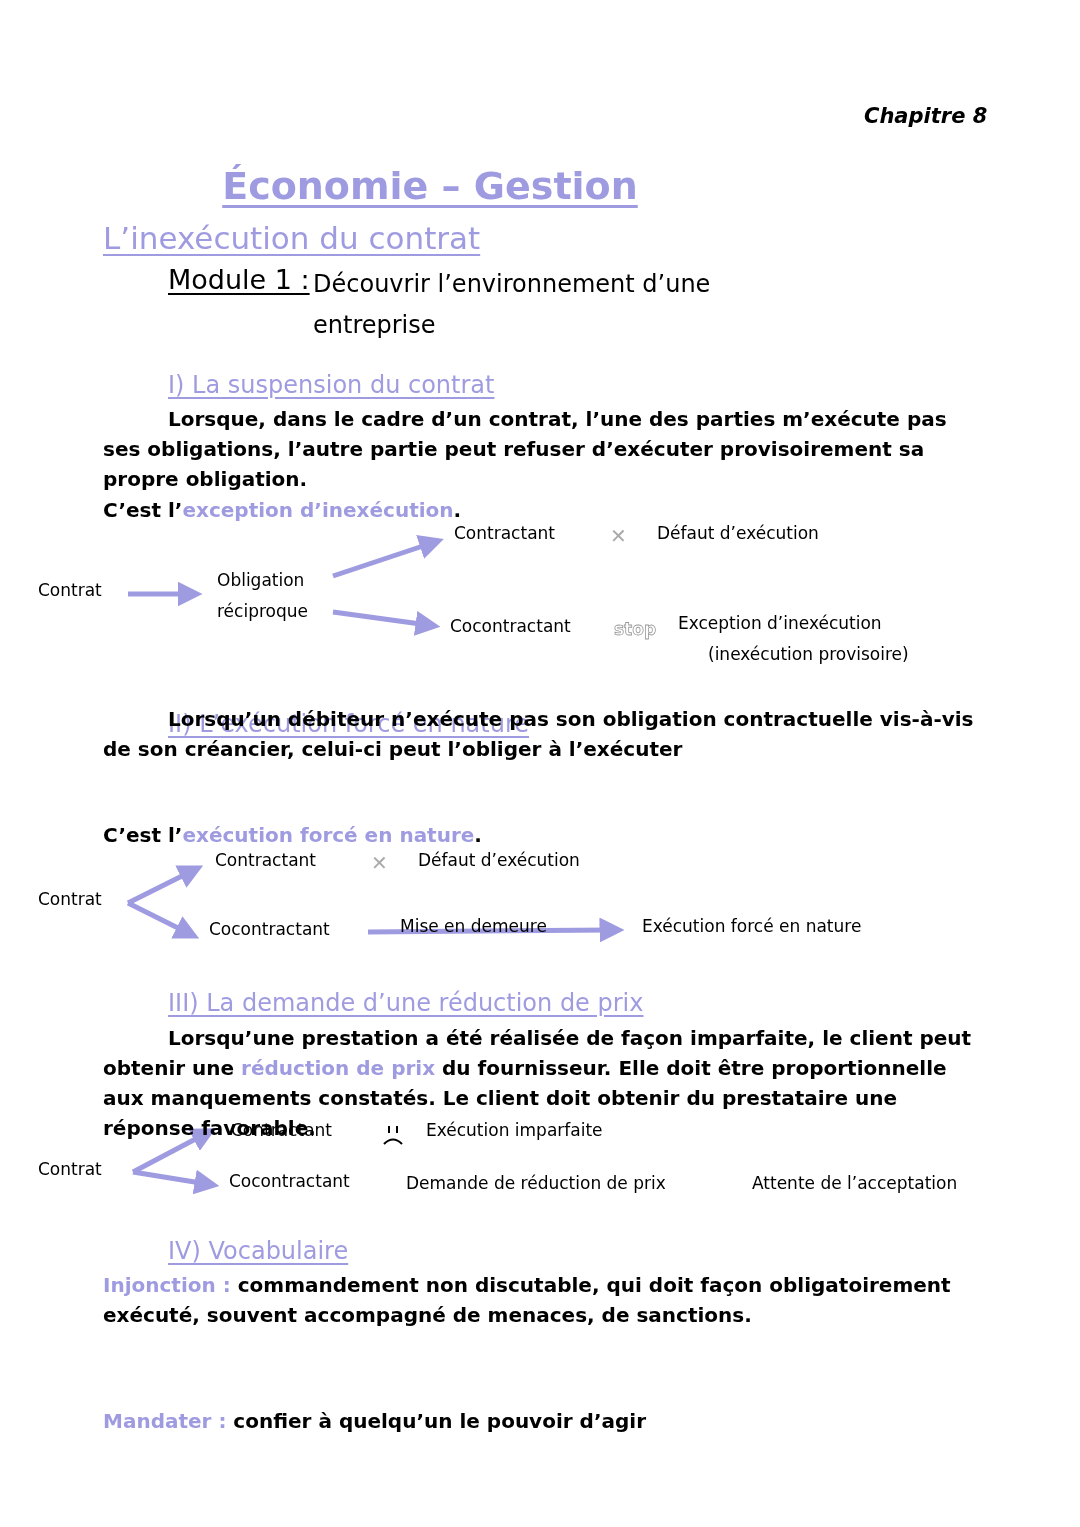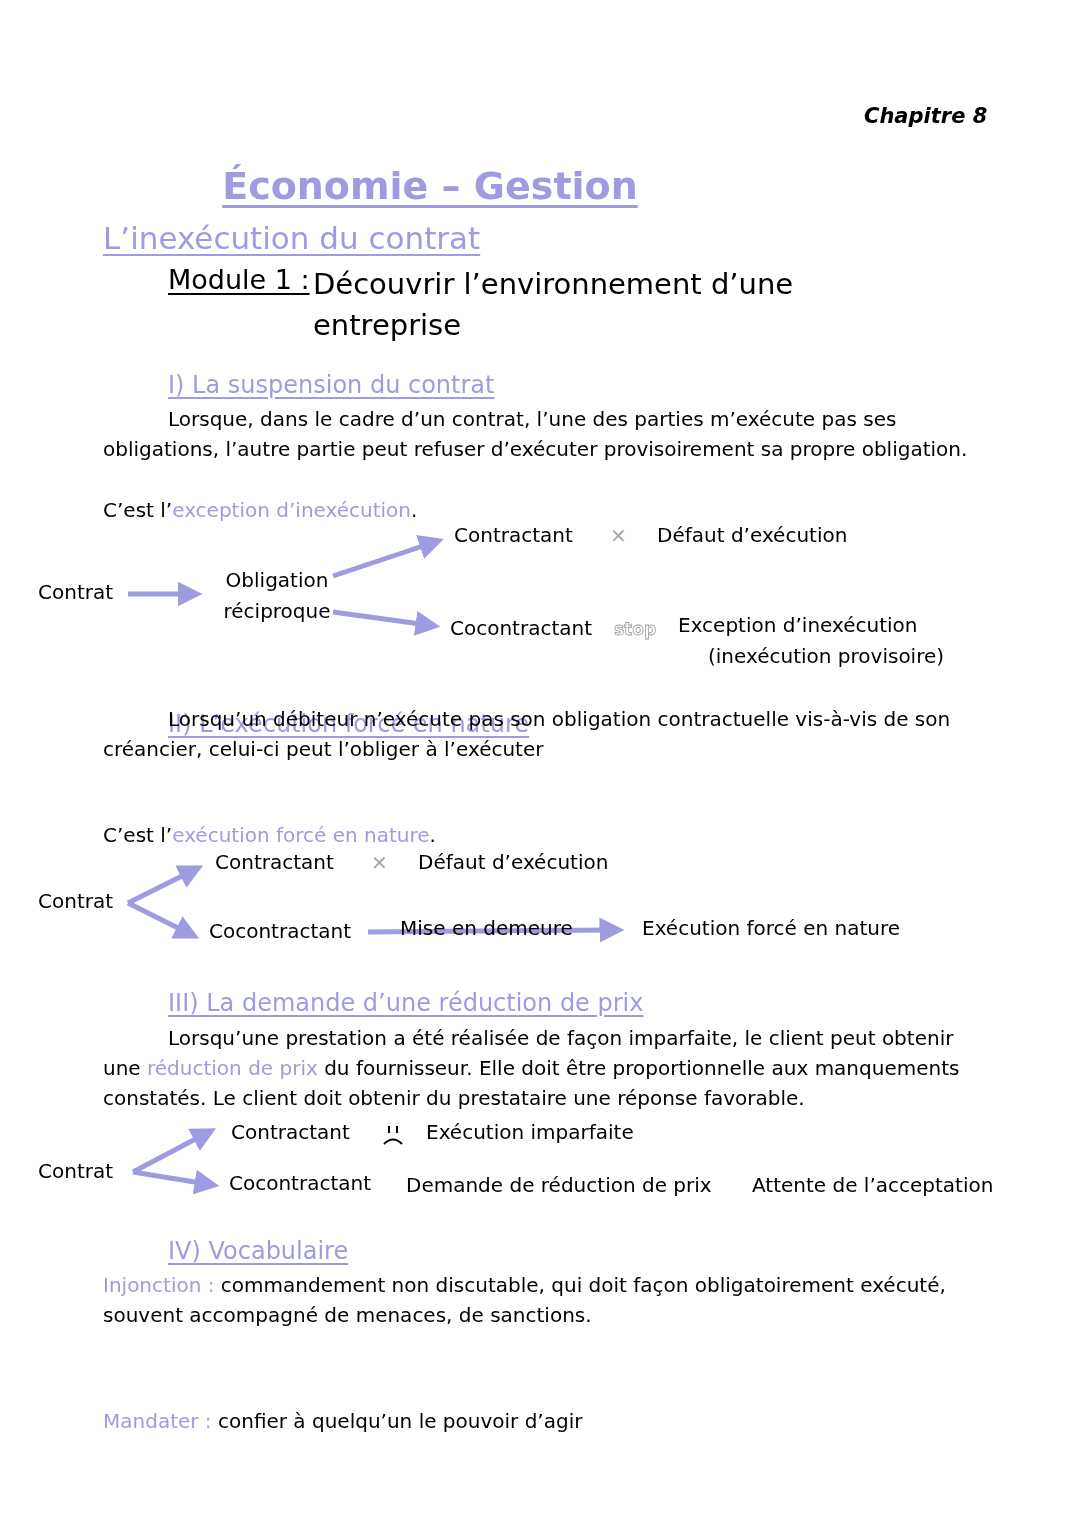--- a/index.html
+++ b/index.html
@@ -6,25 +6,25 @@
     body {
       width: 1080px; height: 1527px; position: relative; overflow: hidden;
       font-family: "DejaVu Sans", sans-serif; color: #000;
     }
     .abs { position: absolute; white-space: nowrap; }
     .accent { color: #9f9be0; }
     .chapter { top: 104px; left: 864px; font-size: 21px; font-weight: bold; font-style: italic; }
     .main-title { top: 164px; left: 0; width: 860px; text-align: center; font-size: 38px; font-weight: bold; color: #9f9be0; text-decoration: underline; text-decoration-thickness: 3px; text-underline-offset: 6px; }
     .subtitle { top: 220px; left: 103px; font-size: 31px; color: #9f9be0; text-decoration: underline; text-decoration-thickness: 2px; text-underline-offset: 5px; }
     .module-label { top: 264px; left: 168px; font-size: 27px; text-decoration: underline; text-underline-offset: 4px; }
-    .module-text { top: 264px; left: 313px; font-size: 29px; line-height: 41px; white-space: normal; width: 500px; }
+    .module-text { top: 264px; left: 313px; font-size: 24px; line-height: 41px; white-space: normal; width: 500px; }
     .section-title { font-size: 24px; color: #9f9be0; text-decoration: underline; text-underline-offset: 4px; left: 168px; }
-    .para { left: 103px; width: 880px; font-size: 20px; line-height: 30px; white-space: normal; }
+    .para { left: 103px; width: 880px; font-size: 20px; line-height: 30px; white-space: normal; font-weight: bold; }
     .para .indent { display: inline-block; width: 65px; }
-    .lbl { font-size: 20px; text-align: center; }
+    .lbl { font-size: 17px; }
     .icon-x { font-size: 20px; color: #aaa; }
     .stop { font-size: 17px; color: #fff; -webkit-text-stroke: 0.8px #999; font-weight: bold; }
     svg.arrows { position: absolute; left: 0; top: 0; }
   </style>
 </head>
 <body>
 
 <svg class="arrows" width="1080" height="1527">
   <defs>
     <marker id="ah" markerWidth="5" markerHeight="5" refX="2.5" refY="2.5" orient="auto" markerUnits="strokeWidth">

